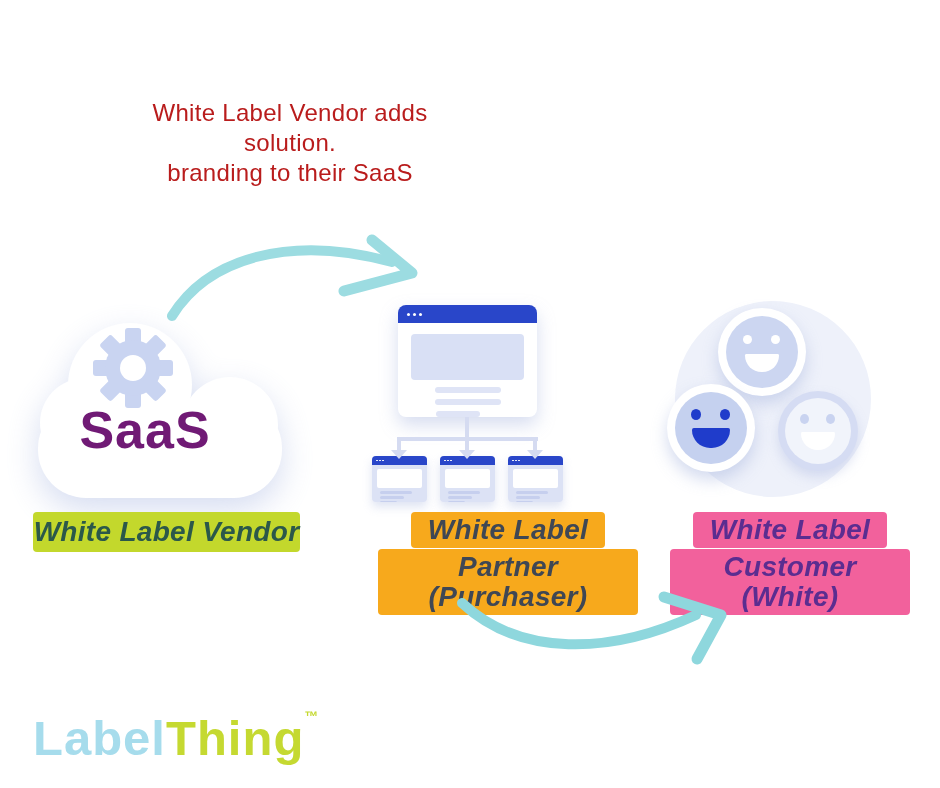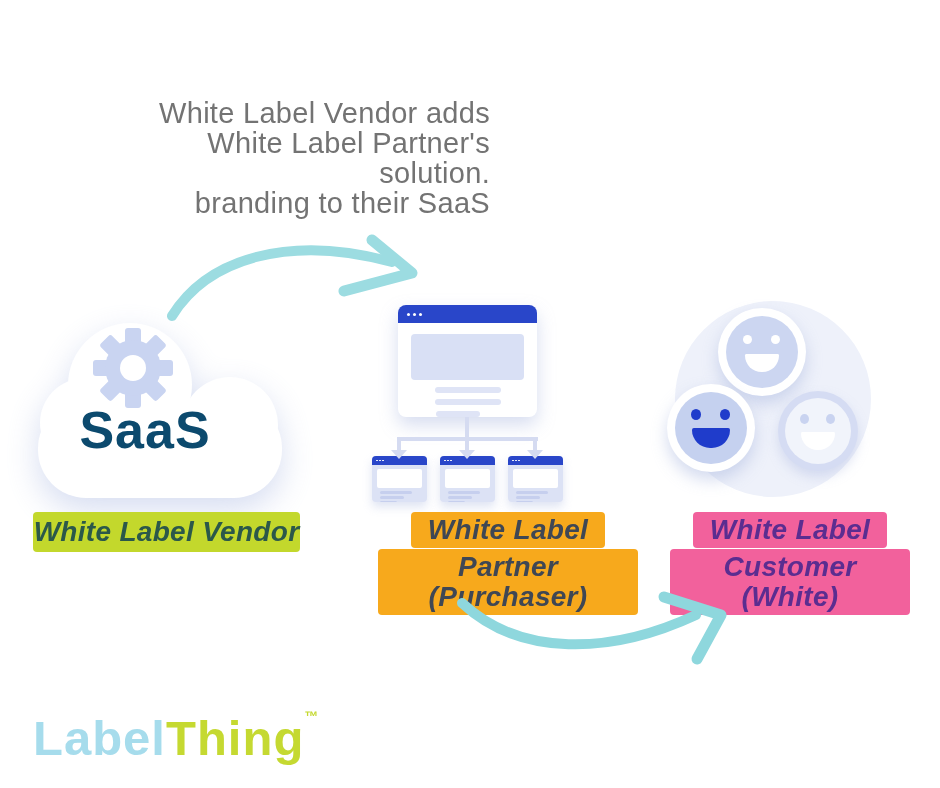--- a/index.html
+++ b/index.html
@@ -1,32 +1,32 @@
 <!DOCTYPE html>
 <html><head>
 <meta charset="utf-8">
 <style>
   html,body{margin:0;padding:0;background:#fff;}
   body{font-family:"Liberation Sans", sans-serif;}
   .canvas{position:relative;width:940px;height:788px;background:#ffffff;overflow:hidden;margin:0 auto;}
 
   
-  .annotation{position:absolute;text-align:right;color:#737373;font-size:29px;line-height:30px;font-weight:500;letter-spacing:.3px;}
+  .annotation{position:absolute;text-align:center;color:#b91c1c;font-size:24px;line-height:30px;font-weight:500;letter-spacing:.3px;}
   .annotation-top{left:90px;top:98px;width:400px;}
   .annotation-bottom{left:415px;top:676px;width:380px;}
 
   
   .arrow-svg{position:absolute;}
   .arrow-top{left:150px;top:228px;}
   .arrow-bottom{left:450px;top:585px;}
 
   
   .cloud-wrap{position:absolute;left:30px;top:300px;width:260px;height:210px;}
   .cloud-wrap svg{filter:drop-shadow(0 12px 16px rgba(165,180,225,.45));}
-  .saas-text{position:absolute;left:0;top:100px;width:230px;text-align:center;font-size:52px;font-weight:bold;color:#0c4a6e;letter-spacing:1px;}
+  .saas-text{position:absolute;left:0;top:100px;width:230px;text-align:center;font-size:52px;font-weight:bold;color:#701a75;letter-spacing:1px;}
 
   
   .hier{position:absolute;left:368px;top:300px;width:202px;height:210px;}
   .bwin{position:absolute;background:#fff;border-radius:8px;box-shadow:0 8px 18px rgba(150,165,215,.38);overflow:hidden;}
   .bwin-main{left:30px;top:5px;width:139px;height:112px;}
   .bbar{height:18px;background:#2946c9;display:flex;align-items:center;padding-left:9px;gap:3px;}
   .dot{width:3px;height:3px;border-radius:50%;background:#fff;}
   .bcontent{margin:11px 13px 7px;height:46px;background:#d9e0f5;border-radius:4px;}
   .bline{height:6px;background:#dfe4f6;border-radius:3px;margin:6px auto 0;}
   .bline.l1,.bline.l2{width:66px;}
@@ -64,21 +64,20 @@
   .logo .p2{color:#c5d931;}
   .logo .tm{color:#c5d931;font-size:14px;font-weight:bold;vertical-align:34px;letter-spacing:0;}
 </style>
 </head>
 <body>
 
 <div class="canvas">
 
   <div class="annotation annotation-top">
     <div>White Label Vendor adds</div>
-    <div>White Label Partner's</div>
     <div>solution.</div>
     <div>branding to their SaaS</div>
   </div>
 
   <svg class="arrow-svg arrow-top" width="280" height="100" viewBox="0 0 280 100">
     <path d="M 22 88 C 58 30, 140 6, 242 34" fill="none" stroke="#9cdce1" stroke-width="10" stroke-linecap="round"></path>
     <polyline points="222,12 262,45 194,63" fill="none" stroke="#9cdce1" stroke-width="11" stroke-linejoin="round" stroke-linecap="round"></polyline>
   </svg>
 
   <div class="cloud-wrap">

